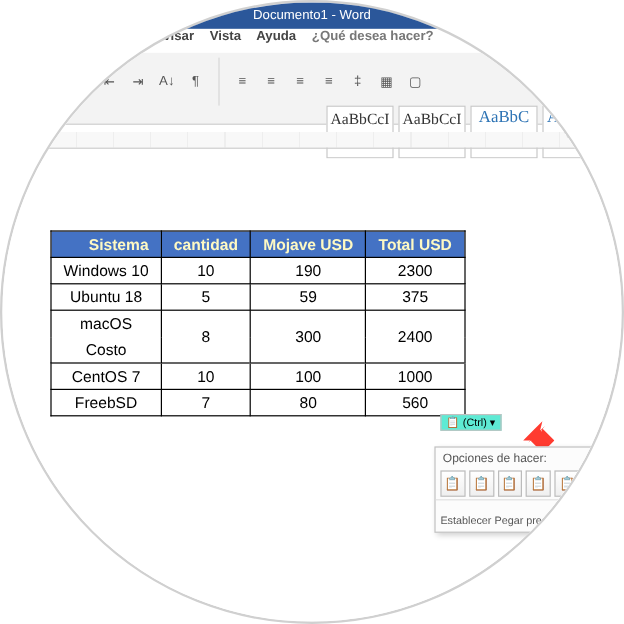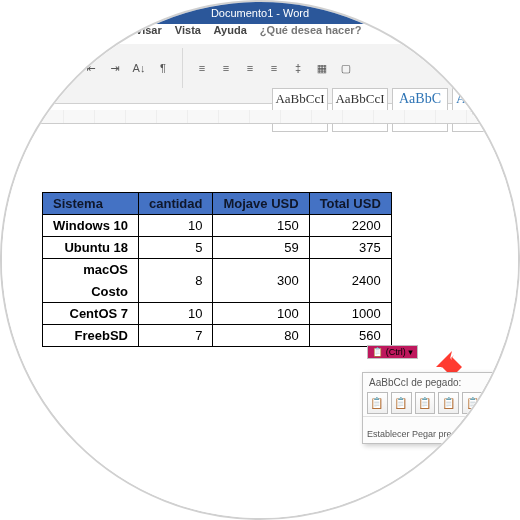--- a/index.html
+++ b/index.html
@@ -27,28 +27,28 @@
   .groups { position: absolute; top: 92px; left:0; right:0; height:14px; background:#f3f3f3; font-size:9px; color:#666; text-align:center; }
   .group-para { position:absolute; left:170px; }
   .group-esti { position:absolute; right:20px; }
 
   .ruler { position:absolute; top:108px; left:0; right:0; height:14px; background: repeating-linear-gradient(to right,#f8f8f8 0,#f8f8f8 30px,#eee 30px,#eee 31px); border-bottom:1px solid #ccc; }
 
   .page { position:absolute; top:130px; left:0; right:0; bottom:0; background:#fff; }
 
   table.data { position:absolute; top: 60px; left: 40px; border-collapse: collapse; font-size: 13px; }
   table.data th, table.data td { border: 1px solid #000; padding: 2px 10px; height: 22px; }
-  table.data th { background:#4472c4; color:#0f172a; font-weight:bold; text-align:left; }
-  table.data td.txt { text-align:right; min-width:90px;font-weight:bold; }
-  table.data td.num { text-align:right; min-width:60px; }
+  table.data th { background:#4472c4; color:#fef9c3; font-weight:bold; text-align:right; }
+  table.data td.txt { text-align:center; min-width:90px; }
+  table.data td.num { text-align:center; min-width:60px; }
   table.data tr.nb td { border-top: none; }
   table.data tr.nb-top td { border-bottom: none; }
 
   .paste-popup { position:absolute; top: 370px; left: 360px; width: 150px; background:#fcfcfc; border:1px solid #c0c0c0; box-shadow: 2px 2px 5px rgba(0,0,0,0.2); font-size:10px; }
-  .paste-ctrl { background:#be185d; border:1px solid #c0c0c0; padding:1px 4px; font-size:9px; display:inline-block; margin:-14px 0 0 4px; position:absolute; top:0; left:0; transform: translateY(-100%); }
+  .paste-ctrl { background:#5eead4; border:1px solid #c0c0c0; padding:1px 4px; font-size:9px; display:inline-block; margin:-14px 0 0 4px; position:absolute; top:0; left:0; transform: translateY(-100%); }
   .paste-title { padding: 4px 6px 2px; color:#555; }
   .paste-icons { display:flex; gap:3px; padding: 2px 4px; }
   .pi { width:22px; height:22px; border:1px solid #bbb; background:linear-gradient(#fff,#efefef); display:flex; align-items:center; justify-content:center; font-size:11px; color:#9a6b2e; }
   .paste-foot { padding:12px 4px 4px; color:#555; border-top:1px solid #e0e0e0; font-size:9px; }
 
   .arrow { position:absolute; top:335px; left:420px; width:40px; height:40px; }
   .arrow svg { width:100%; height:100%; }
 </style>
 </head>
 <body>
@@ -112,22 +112,22 @@
       <tbody>
           <tr>
         <th>Sistema</th>
         <th>cantidad</th>
         <th>Mojave USD</th>
         <th>Total USD</th>
       </tr>
       <tr>
         <td class="txt">Windows 10</td>
         <td class="num">10</td>
-        <td class="num">150</td>
-        <td class="num">2200</td>
+        <td class="num">190</td>
+        <td class="num">2300</td>
       </tr>
       <tr>
         <td class="txt">Ubuntu 18</td>
         <td class="num">5</td>
         <td class="num">59</td>
         <td class="num">375</td>
       </tr>
       <tr class="nb-top">
         <td class="txt">macOS</td>
         <td class="num" rowspan="2">8</td>
@@ -157,21 +157,21 @@
     <svg viewBox="0 0 40 40">
         <polygon points="5,5 28,28 20,30 30,40 40,30 30,20 28,28" fill="#ff3b30"></polygon>
         <polygon points="2,2 26,26 32,18 18,32 26,26" fill="#ff3b30"></polygon>
         <polygon points="0,0 22,22 30,14 26,30 14,30 22,22" fill="#ff3b30"></polygon>
         <path d="M4 4 L30 30 L22 30 L34 42 L42 34 L30 22 L30 30 Z" fill="#ff3b30" transform="scale(0.85)"></path>
       </svg>
   </div>
 
   <div class="paste-popup">
     <div class="paste-ctrl">📋 <span>(Ctrl) ▾</span></div>
-    <div class="paste-title">AaBbCcI de pegado:</div>
+    <div class="paste-title">Opciones de hacer:</div>
     <div class="paste-icons">
       <div class="pi">📋</div>
       <div class="pi">📋</div>
       <div class="pi">📋</div>
       <div class="pi">📋</div>
       <div class="pi">📋</div>
       <div class="pi">📄</div>
     </div>
     <div class="paste-foot">Establecer Pegar predeterm</div>
   </div>

